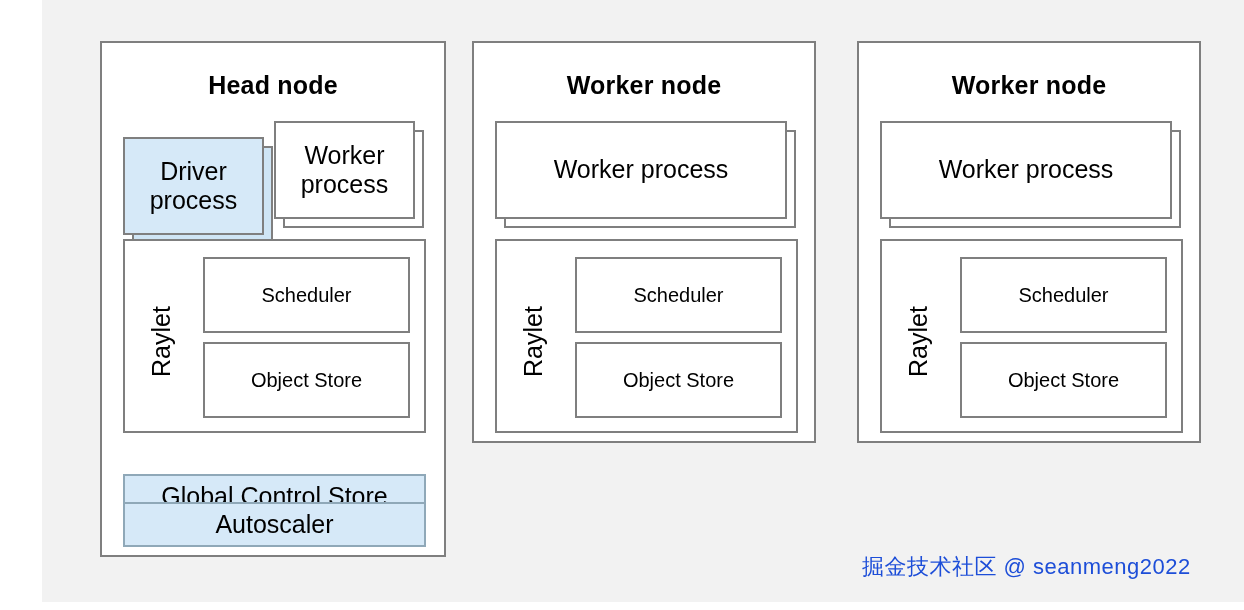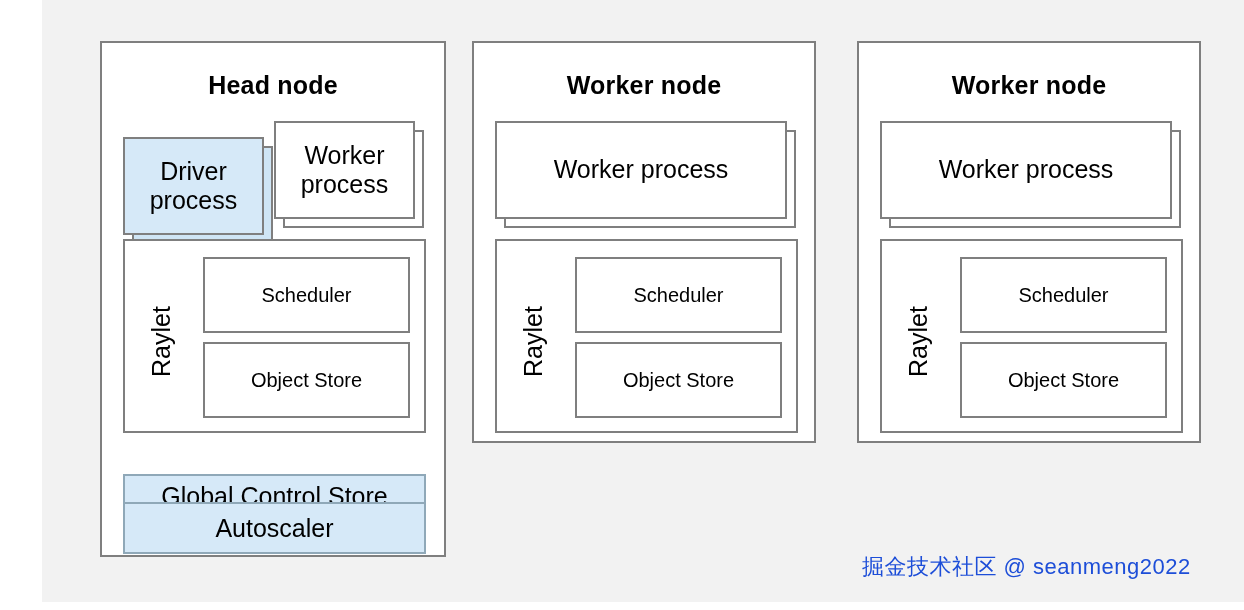--- a/index.html
+++ b/index.html
@@ -157,21 +157,21 @@
         <span>Scheduler</span>
       </div>
       <div class="sub-box" style="left:78px; top:101px; width:207px; height:76px;">
         <span>Object Store</span>
       </div>
     </div>
 
     <div class="bar" style="left:21px; top:399px; width:303px; height:45px;margin-top:32px;">
       <span>Global Control Store</span>
     </div>
-    <div class="bar" style="left:21px; top:459px; width:303px; height:52px;">
+    <div class="bar" style="left:21px; top:459px; width:303px; height:45px;">
       <span>Autoscaler</span>
     </div>
   </div>
 
   <div class="node" style="left:472px; top:41px; width:344px; height:402px;">
 
     <div class="node-title" style="top:28px;">Worker node</div>
 
     <div class="stack" style="left:21px; top:78px; width:292px; height:98px;">
       <div class="back"></div>

